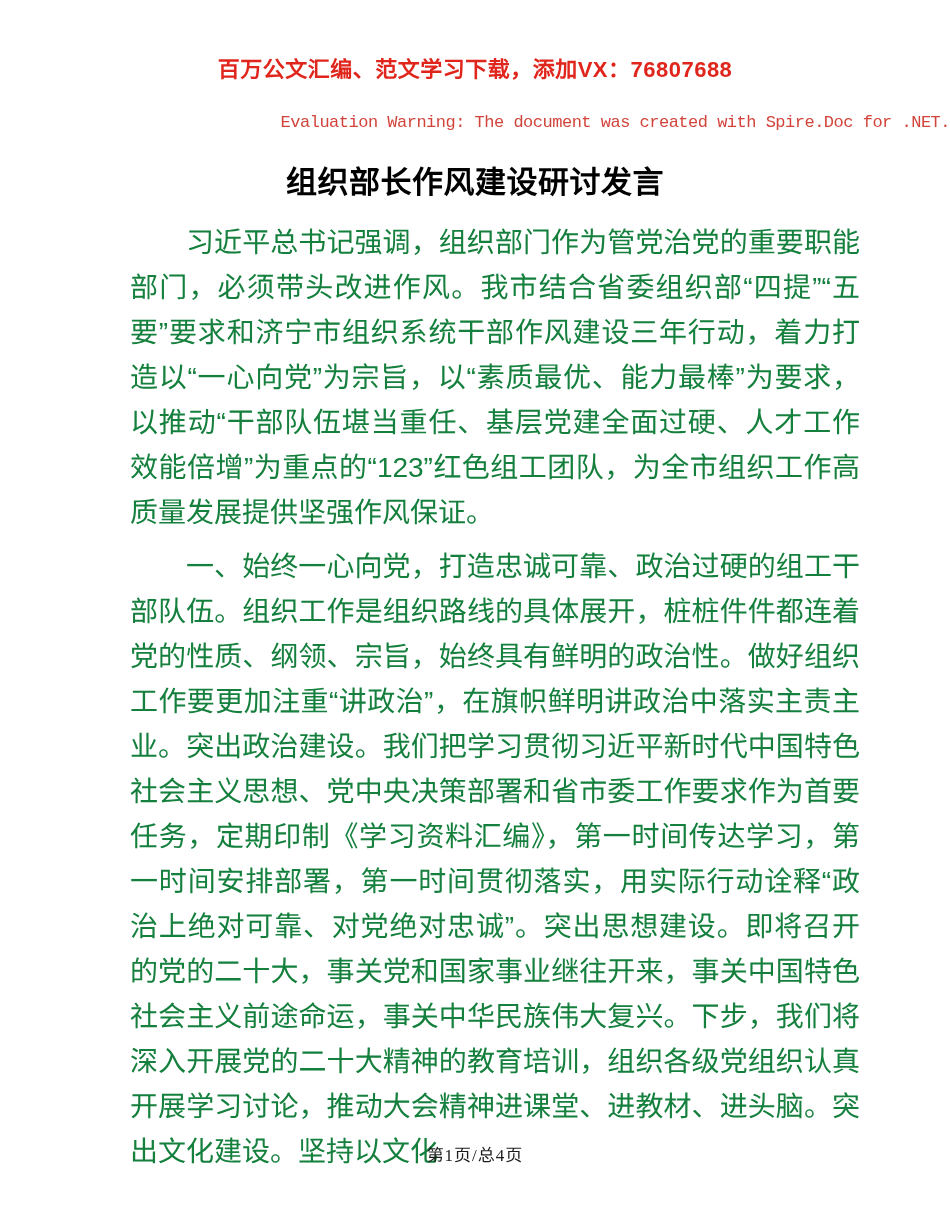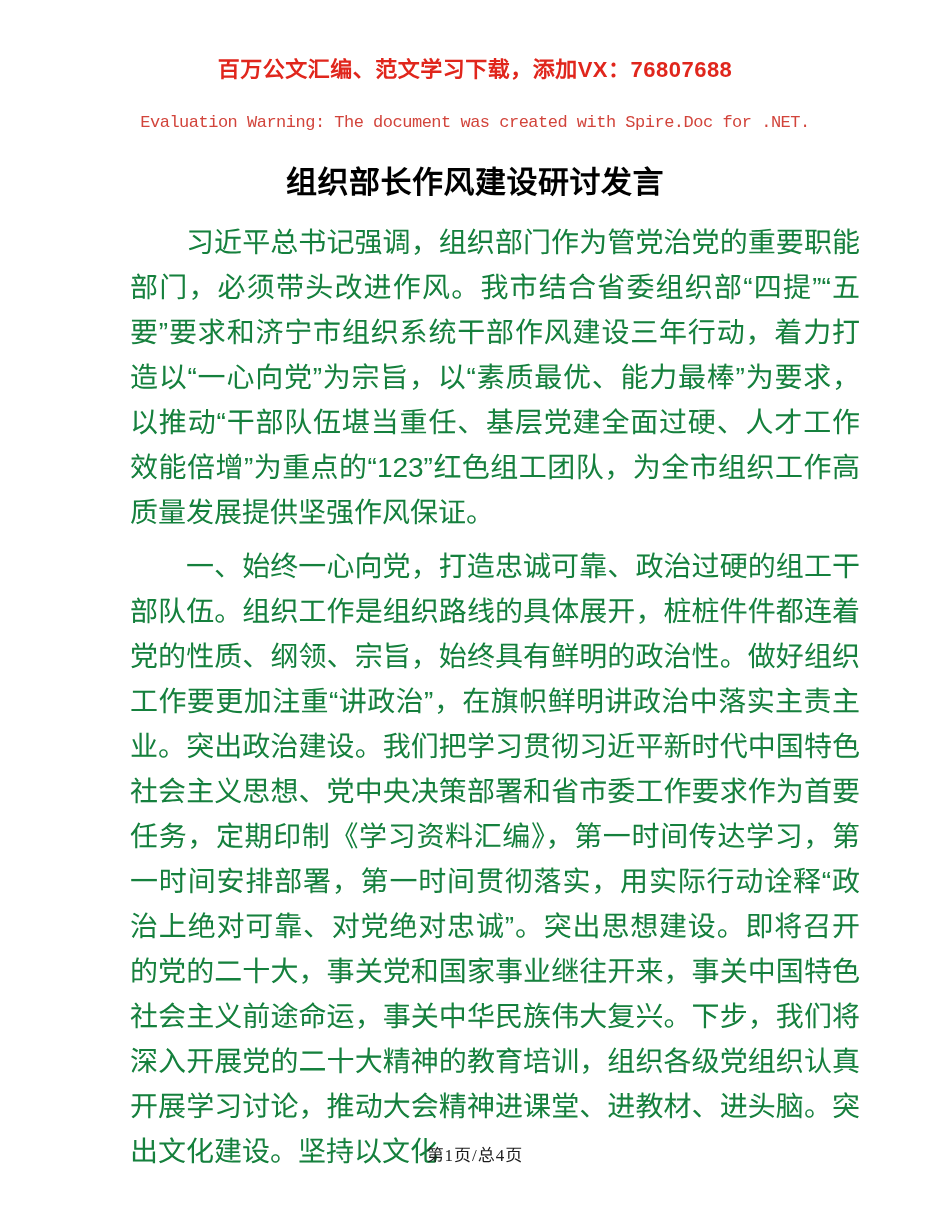--- a/index.html
+++ b/index.html
@@ -20,21 +20,21 @@
     padding-top: 56px;
     text-align: center;
     color: #e0261c;
     font-weight: 700;
     font-size: 22px;
     line-height: 27px;
     letter-spacing: 0.5px;
   }
   .warning {
     margin-top: 29px;
-    text-align: center;
+    text-align: right;
     color: #d2443b;
     font-family: "Liberation Mono", monospace;
     font-size: 17px;
     line-height: 22px;
     letter-spacing: -0.5px;
   }
   .title {
     margin: 23px 0 0 0;
     text-align: center;
     font-size: 31px;

